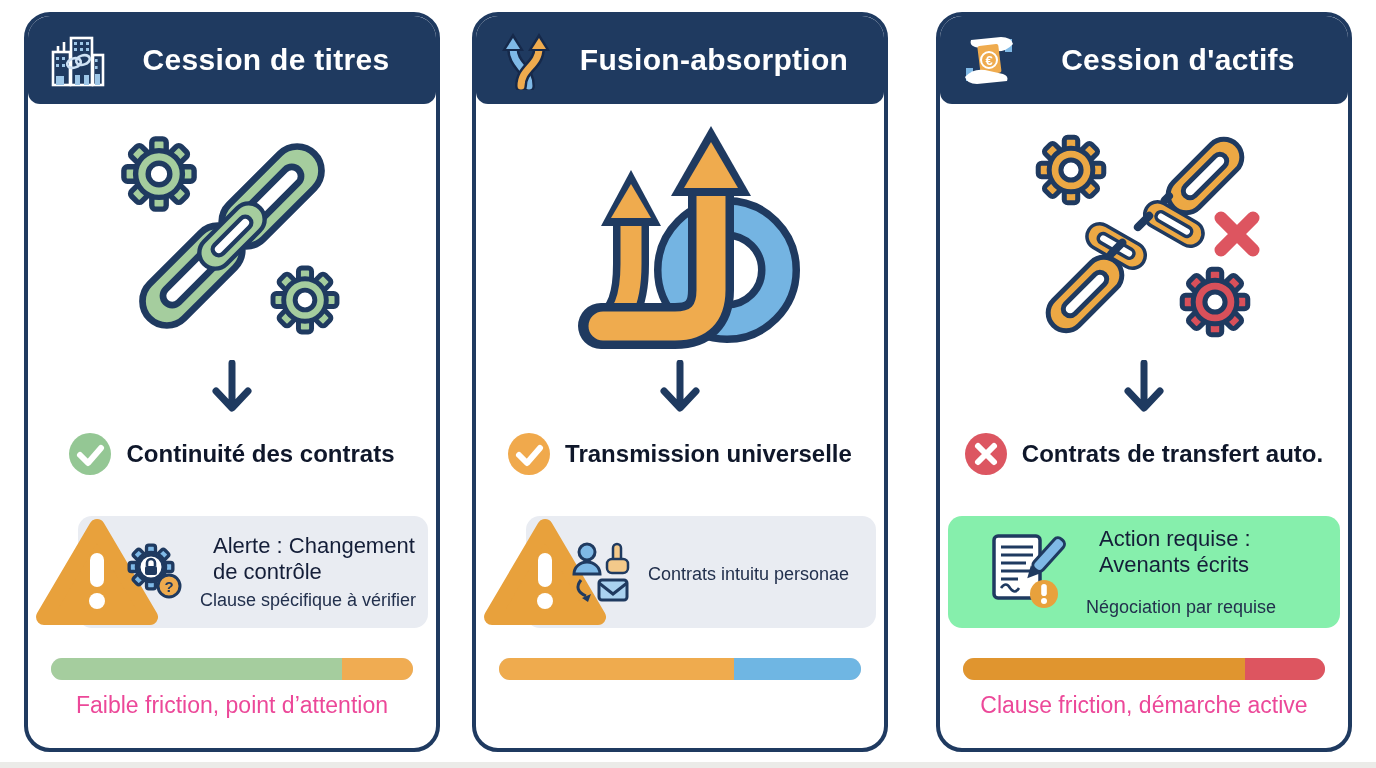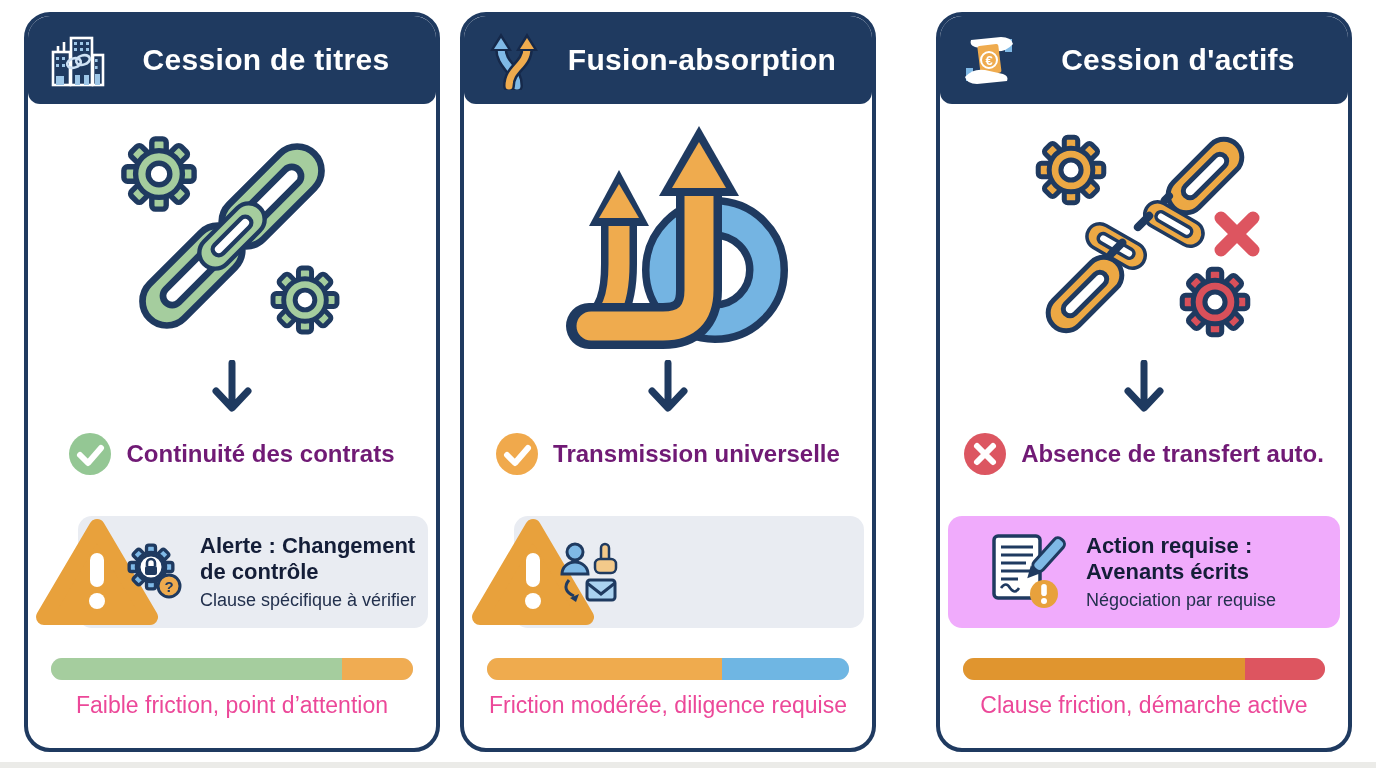--- a/index.html
+++ b/index.html
@@ -9,54 +9,54 @@
     font-family:"Liberation Sans", sans-serif;
     color:#1d3050;
   }
   .card{
     position:absolute;top:12px;width:416px;height:740px;
     background:#fff;border:4px solid #1f3a60;border-radius:26px;
     box-sizing:border-box;overflow:hidden;
     display:flex;flex-direction:column;
   }
   .card.c1{left:24px}
-  .card.c2{left:460px}
+  .card.c2{left:472px}
   .card.c3{left:936px}
 
   .card-header{
     flex:0 0 88px;height:88px;background:#1f3a60;
     display:flex;align-items:center;padding:0 18px;gap:10px;
     border-radius:0 0 12px 12px;
   }
   .header-icon{flex:0 0 62px;width:62px;height:62px;display:flex;align-items:center;justify-content:center;}
   .card-title{
     flex:1;text-align:center;margin:0 4px 0 0;
     color:#ffffff;font-size:30px;font-weight:700;letter-spacing:.3px;
     white-space:nowrap;
   }
 
   .card-body{flex:1;display:flex;flex-direction:column;align-items:center;}
   .illustration{margin-top:8px;height:248px;display:flex;align-items:center;justify-content:center;}
   .down-arrow{height:56px;display:flex;align-items:flex-start;justify-content:center;}
   .status-row{margin-top:16px;height:44px;display:flex;align-items:center;gap:15px;max-width:394px;}
   .status-icon{flex:0 0 42px;width:42px;height:42px;border-radius:50%;display:flex;align-items:center;justify-content:center;}
-  .status-label{font-size:24px;font-weight:700;color:#701a75;white-space:nowrap;}
+  .status-label{font-size:24px;font-weight:700;color:#0f172a;white-space:nowrap;}
 
   .alert{position:relative;margin-top:40px;width:392px;height:112px;flex:0 0 112px;}
   .alert-box{
     position:absolute;left:42px;right:0;top:0;bottom:0;
     border-radius:14px;box-sizing:border-box;
     padding:10px 8px 10px 122px;
     display:flex;flex-direction:column;justify-content:center;
   }
   .alert.alert--orange .alert-box{left:0;padding-left:138px;}
   .warning-triangle{position:absolute;left:0;top:50%;transform:translateY(-50%);z-index:2;line-height:0;}
   .alert-icon{position:absolute;left:84px;top:50%;transform:translateY(-50%);z-index:3;line-height:0;}
   .alert--orange .alert-icon{left:36px;}
-  .alert-title{font-size:22px;font-weight:700;color:#141e38;line-height:1.16;max-width:240px;}
+  .alert-title{font-size:22px;font-weight:400;color:#141e38;line-height:1.16;max-width:240px;margin-left:13px;}
   .alert-subtitle{font-size:18px;color:#22304d;margin-top:5px;max-width:244px;}
 
   .progress{margin-top:30px;width:362px;height:22px;border-radius:11px;overflow:hidden;display:flex;background:#ddd;}
   .progress .seg{height:100%;}
   .caption{margin-top:12px;font-size:23px;color:#ec4899;white-space:nowrap;}
 
   .bottom-strip{position:absolute;left:0;right:0;bottom:0;height:6px;background:#ebebe8;}
   .defs-holder{position:absolute;width:0;height:0;overflow:hidden;}
 </style>
 </head>
@@ -228,20 +228,21 @@
       <span class="status-icon" style="background: rgb(240, 169, 76);">
         <svg width="42" height="42" viewBox="0 0 42 42" fill="none">
           <path d="M11,22 l8,8 l13,-15" stroke="#ffffff" stroke-width="6" stroke-linecap="round" stroke-linejoin="round"></path>
         </svg>
       </span>
       <span class="status-label">Transmission universelle</span>
     </div>
 
     <div class="alert">
       <div class="alert-box" style="background: rgb(233, 236, 242);">
+        <div class="alert-subtitle">Contrats intuitu personae</div>
       </div>
       <span class="warning-triangle">
         <svg width="122" height="110" viewBox="0 0 122 110">
             <use href="#warn-tri"></use>
           </svg>
       </span>
       <span class="alert-icon">
         <svg width="68" height="68" viewBox="0 0 68 68" fill="none">
           <circle cx="19" cy="14" r="8" fill="#7fb9e6" stroke="#1f3a60" stroke-width="3"></circle>
           <path d="M6,36 a13,12 0 0 1 26,0 Z" fill="#7fb9e6" stroke="#1f3a60" stroke-width="3"></path>
@@ -252,21 +253,20 @@
           <rect x="31" y="42" width="28" height="20" rx="3" fill="#aad2f0" stroke="#1f3a60" stroke-width="3"></rect>
           <path d="M31,45 L45,56 L59,45" stroke="#1f3a60" stroke-width="3"></path>
         </svg>
       </span>
     </div>
 
     <div class="progress">
       <span class="seg" style="width: 65%; background: rgb(239, 171, 78);"></span>
       <span class="seg" style="width: 35%; background: rgb(111, 182, 227);"></span>
     </div>
-    <div class="caption">Friction modérée, diligence requise</div>
   </div>
 </section>
 
 <section class="card c3">
   <header class="card-header">
     <span class="header-icon">
       <svg width="60" height="60" viewBox="0 0 60 60" fill="none">
         <rect x="46" y="9" width="7" height="13" fill="#7fb9e6"></rect>
         <rect x="7" y="38" width="7" height="13" fill="#7fb9e6"></rect>
         <path d="M54,14 Q46,23 34,21 L16,17 Q10,15 12,10 L42,7 Q52,7 54,14 Z" fill="#ffffff"></path>
@@ -302,25 +302,25 @@
         <path d="M23,3 V45 M7,31 L23,48 L39,31" stroke="#1f3a60" stroke-width="7" stroke-linecap="round" stroke-linejoin="round"></path>
       </svg>
     </div>
 
     <div class="status-row">
       <span class="status-icon" style="background: rgb(220, 86, 97);">
         <svg width="42" height="42" viewBox="0 0 42 42" fill="none">
           <path d="M13,13 l16,16 M29,13 l-16,16" stroke="#ffffff" stroke-width="6" stroke-linecap="round"></path>
         </svg>
       </span>
-      <span class="status-label">Absence de transfert auto.</span>
+      <span class="status-label">Contrats de transfert auto.</span>
     </div>
 
     <div class="alert alert--orange">
-      <div class="alert-box" style="background: #f0abfc;">
+      <div class="alert-box" style="background: #86efac; justify-content: space-between;">
         <div class="alert-title">Action requise : Avenants écrits</div>
         <div class="alert-subtitle">Négociation par requise</div>
       </div>
       <span class="alert-icon">
         <svg width="84" height="84" viewBox="0 0 84 84" fill="none">
           <rect x="10" y="6" width="46" height="62" rx="4" fill="#ffffff" stroke="#1f3a60" stroke-width="3.5"></rect>
           <path d="M17,17 H49 M17,25 H49 M17,33 H42 M17,41 H49 M17,49 H34" stroke="#1f3a60" stroke-width="3"></path>
           <path d="M17,58 q5,-7 9,0 q5,7 9,0" stroke="#1f3a60" stroke-width="2.6"></path>
           <g transform="rotate(42 58 32)">
             <rect x="52" y="2" width="12" height="40" rx="5" fill="#7fb9e6" stroke="#1f3a60" stroke-width="3"></rect>

